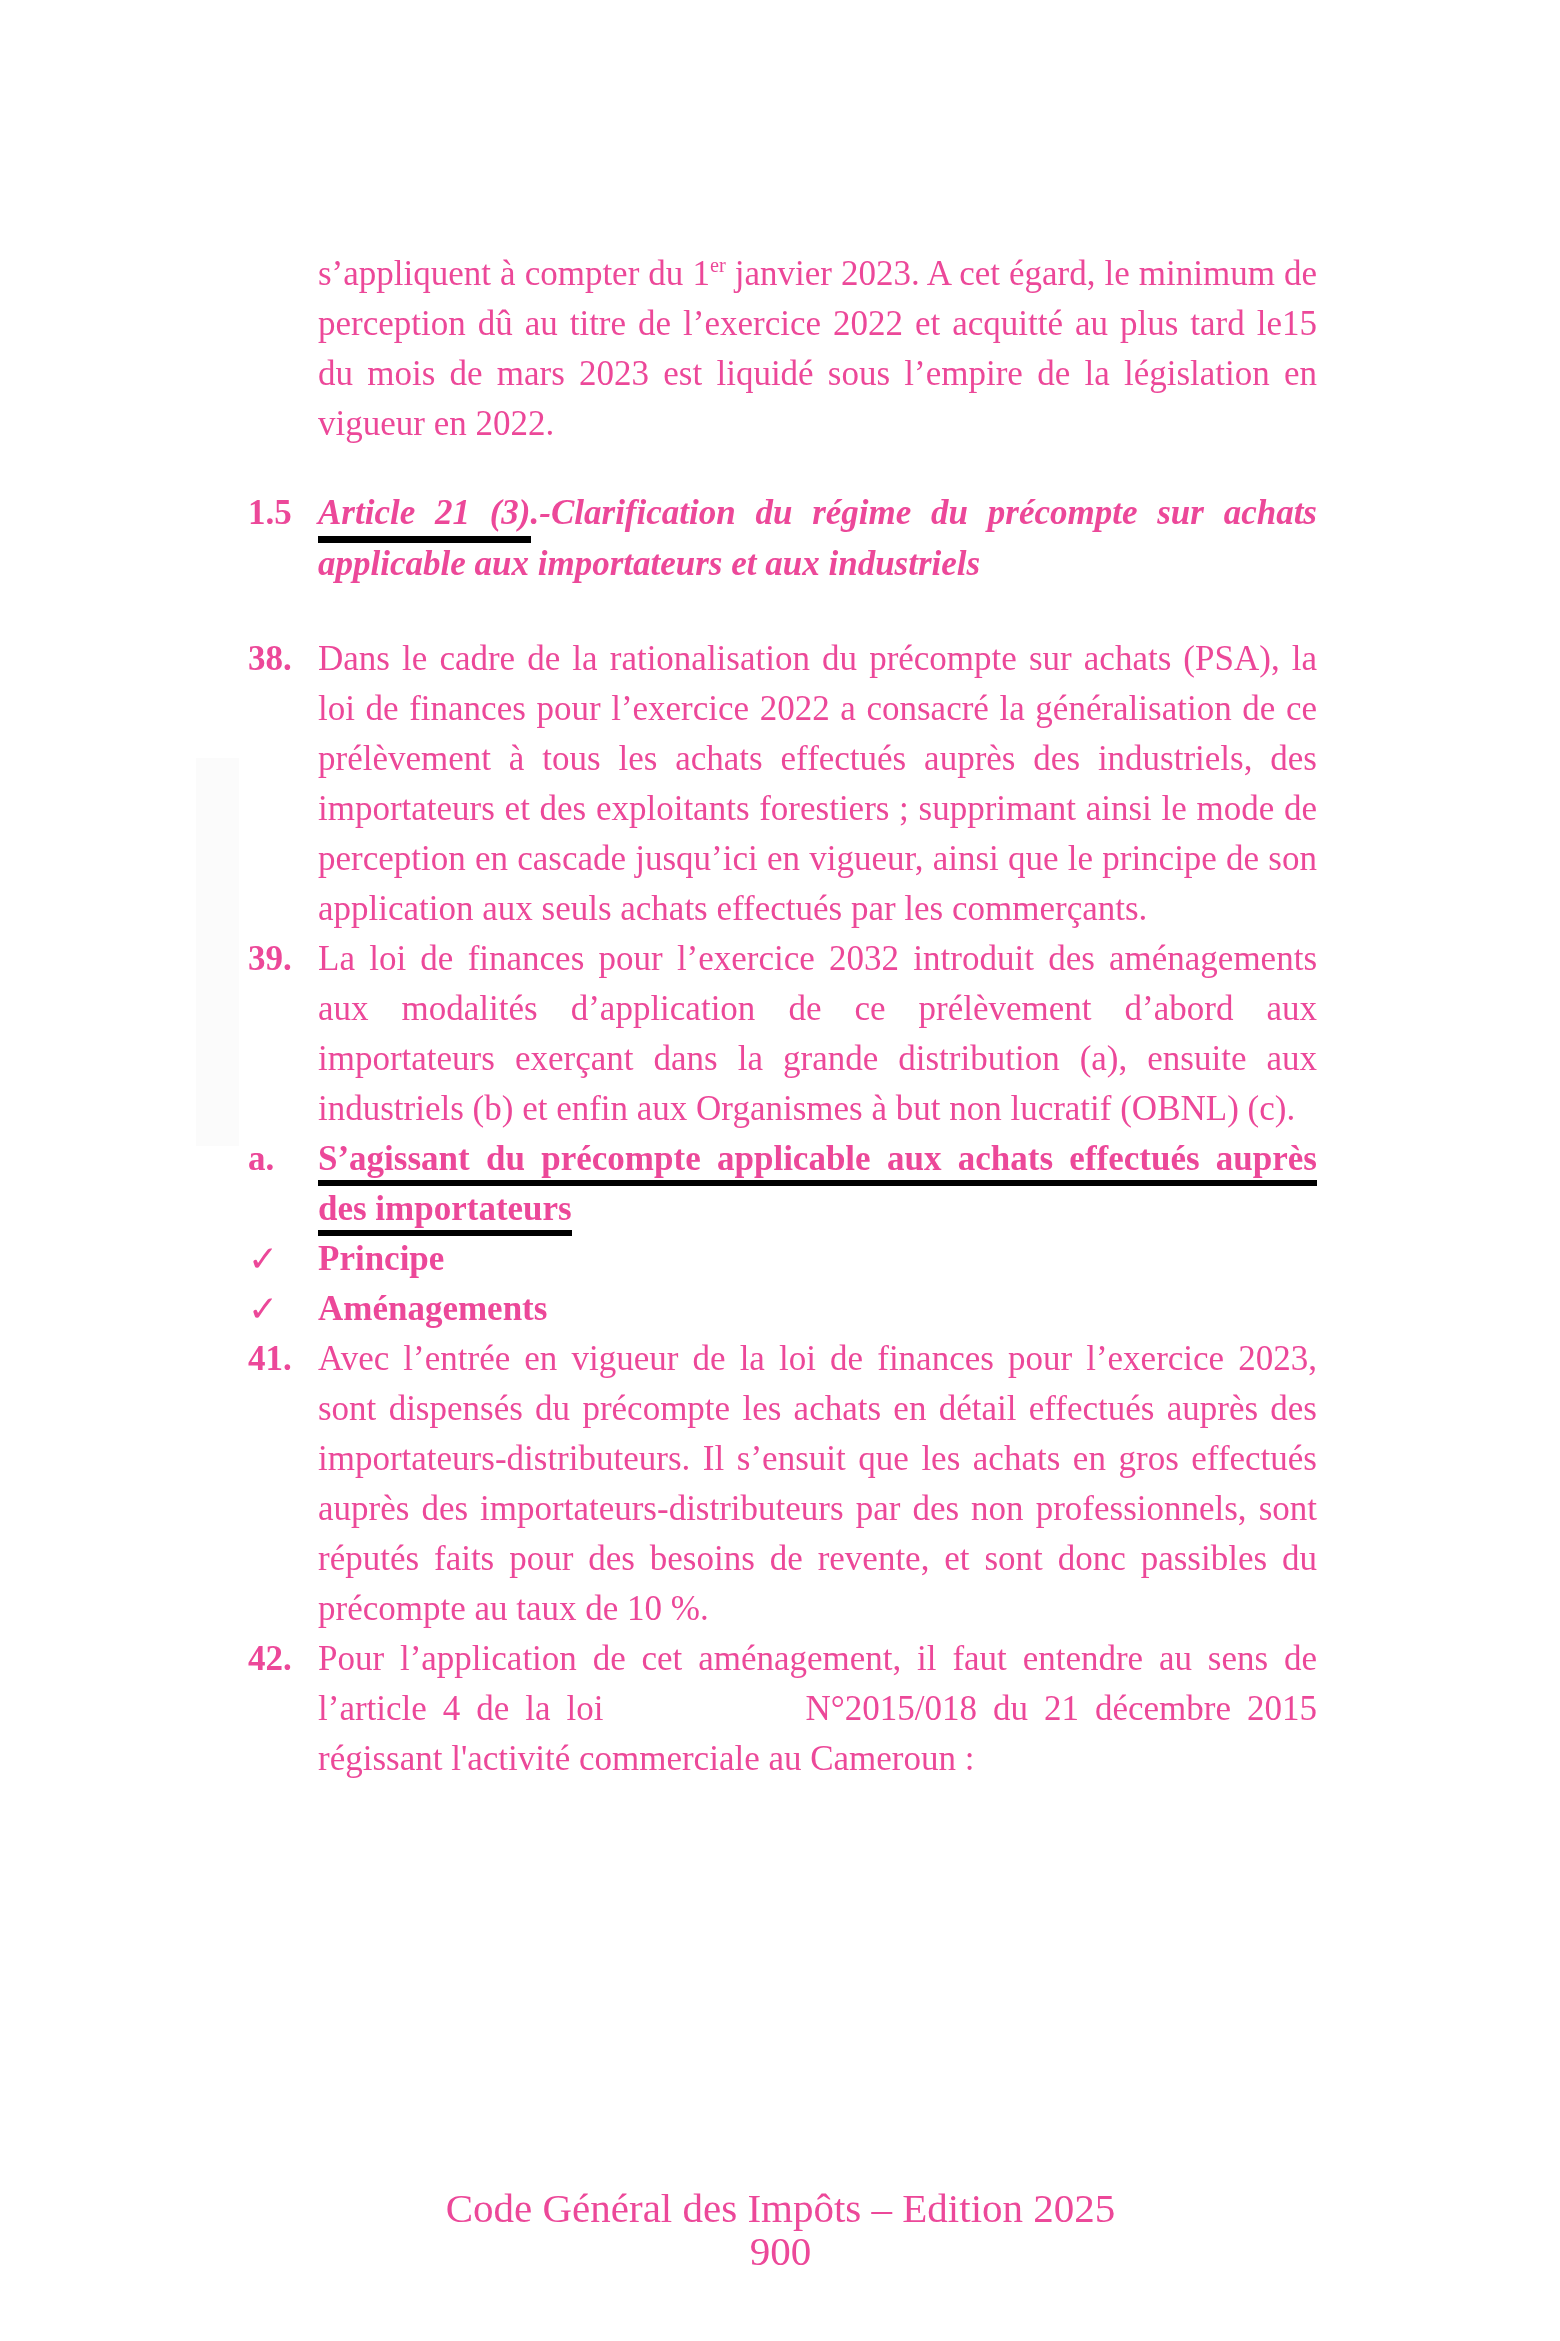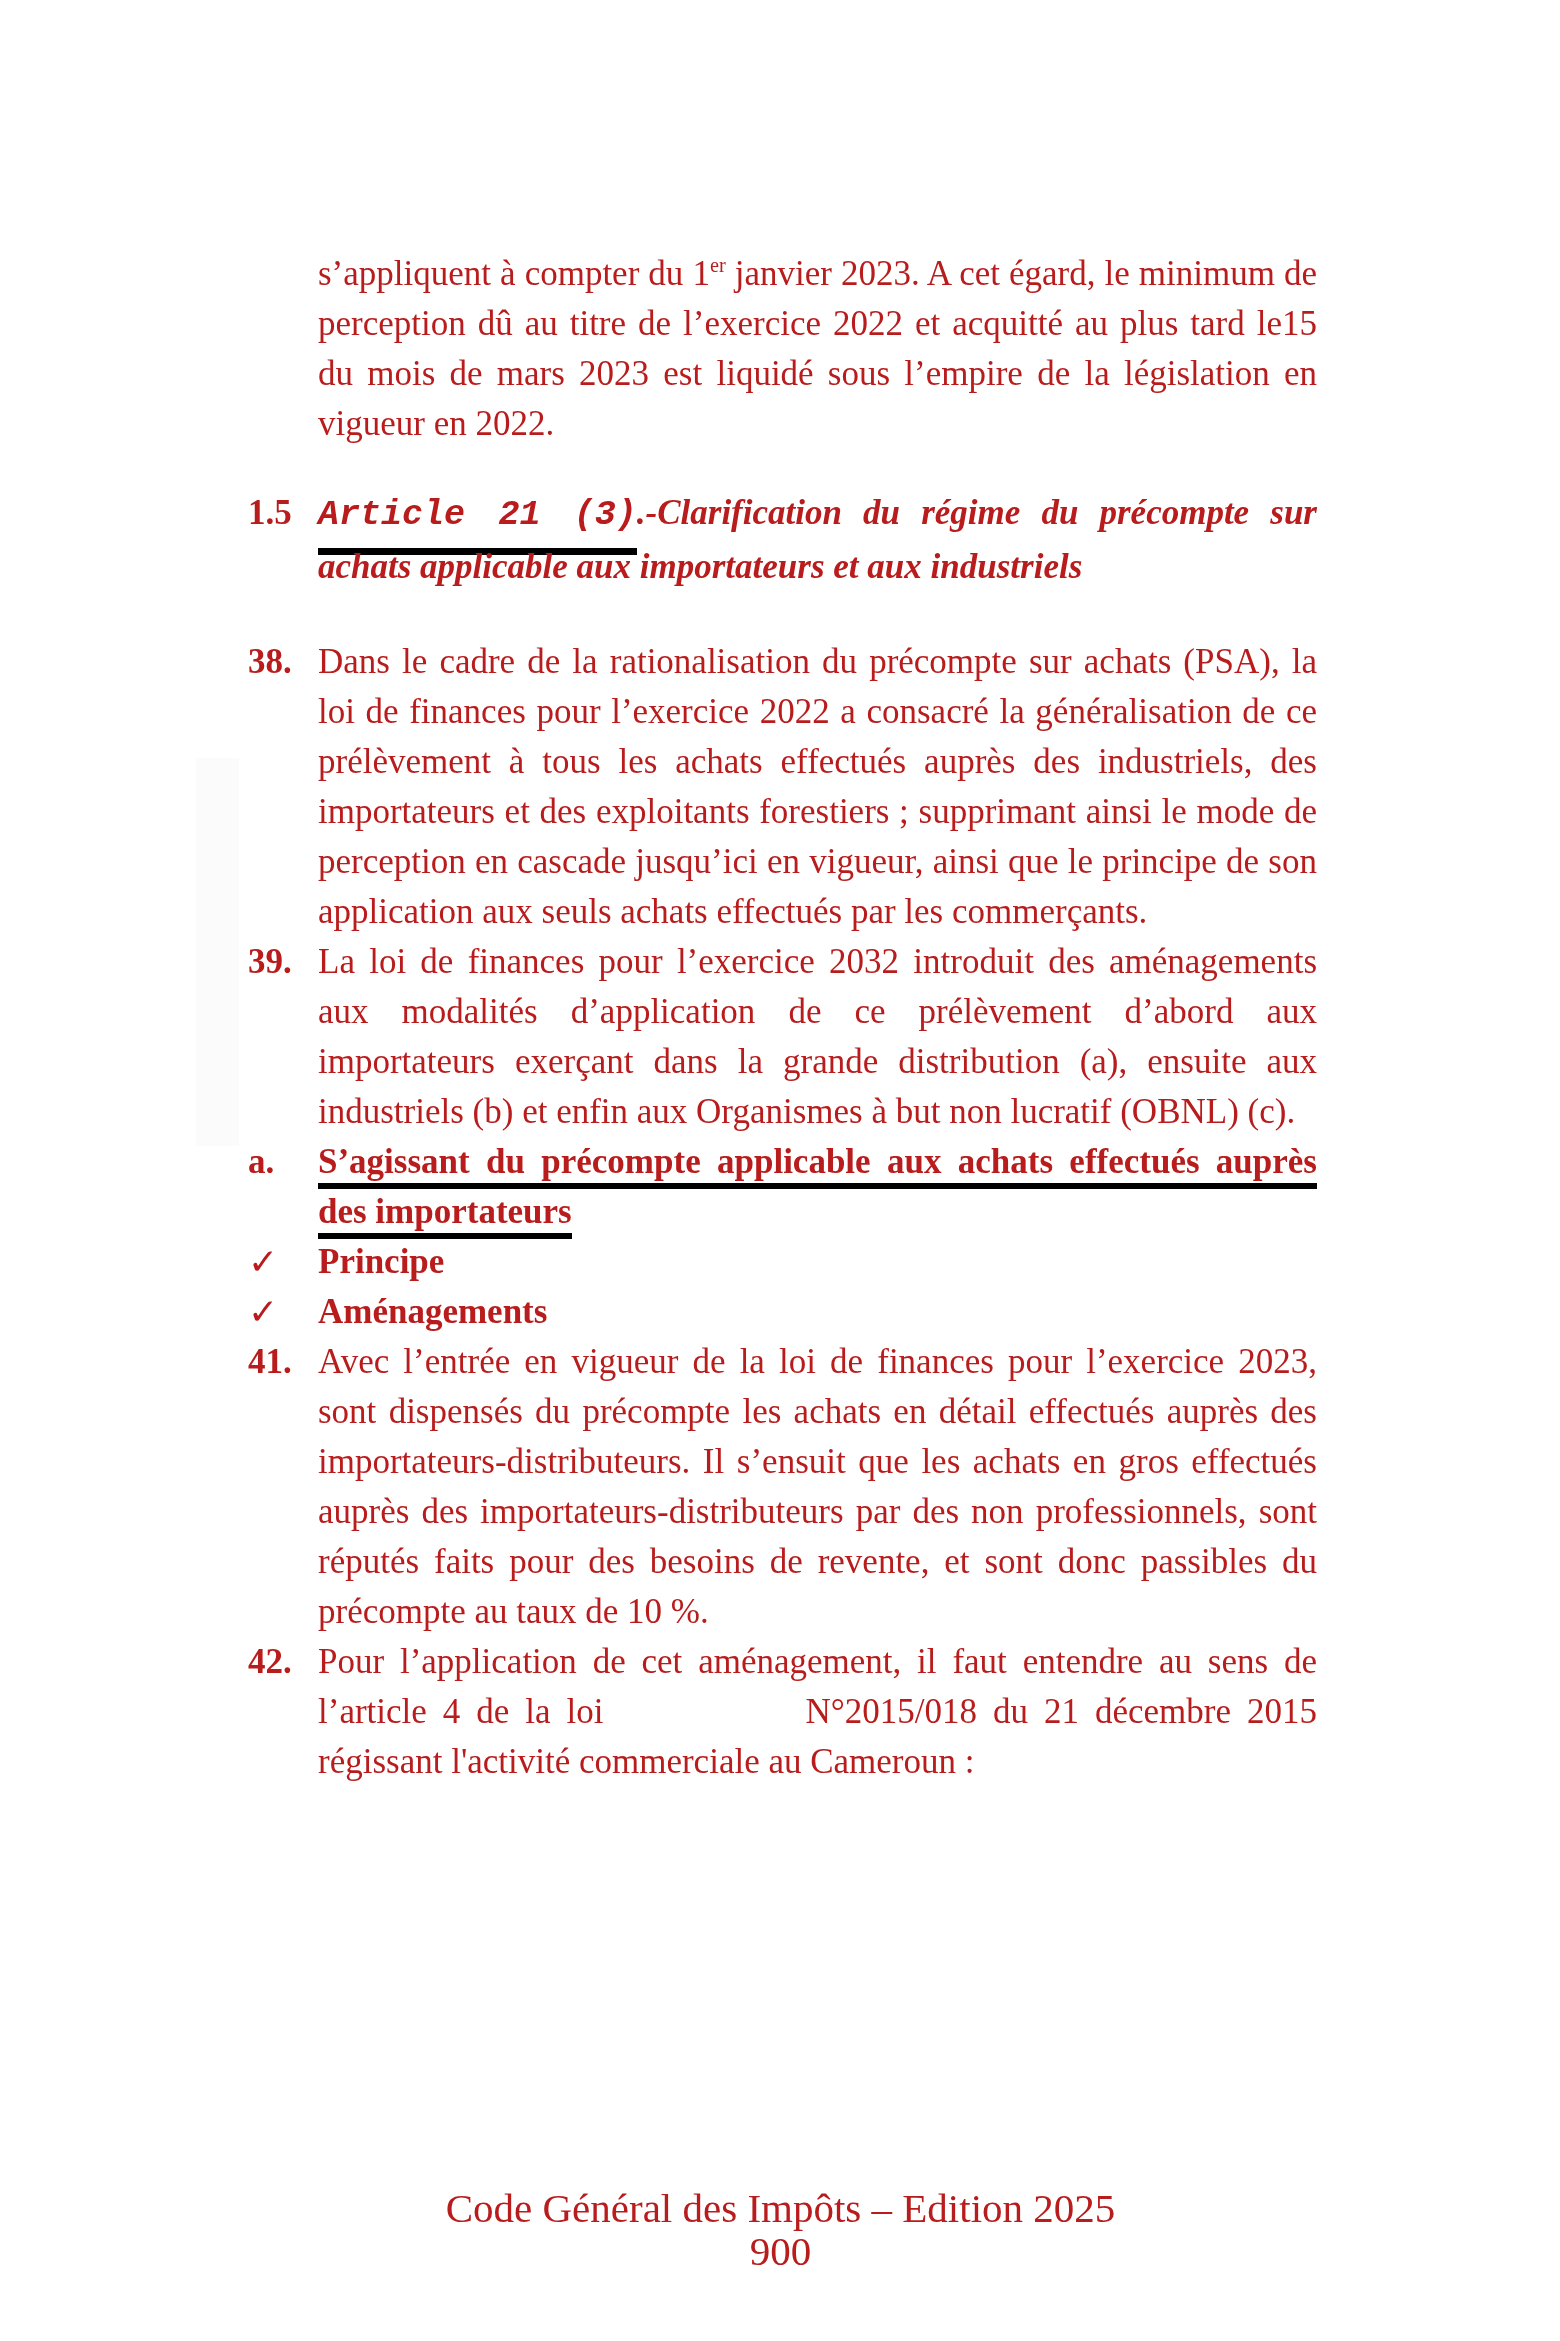--- a/index.html
+++ b/index.html
@@ -1,21 +1,21 @@
 <!DOCTYPE html>
 <html style="font-size:13.2px"><head>
 <meta charset="utf-8">
 <style>
   html, body { margin: 0; padding: 0; background: #ffffff; }
   .page {
     position: relative;
     width: 1561px;
     height: 2330px;
     background: #ffffff;
-    color: #b91c1c;
+    color: #ec4899;
     font-family: "Liberation Serif", "DejaVu Serif", serif;
     font-size: 35px;
     line-height: 50px;
     overflow: hidden;
   }
   .content { padding-top: 249px; }
   .block {
     position: relative;
     margin-left: 248px;
     width: 1069px;
@@ -34,22 +34,21 @@
   }
   .cont {  }
   .heading15 {
     margin-top: 38px;
     margin-bottom: 45px;
     line-height: 51px;
   }
   .heading15 .btxt { font-weight: bold; font-style: italic; }
   .u-thick {
     border-bottom: 7.4px solid #000000;
-    padding-bottom: 13px;
-    font-family: Liberation Mono, monospace;
+    padding-bottom: 4px;
   }
   .u-heading {
     border-bottom: 6.6px solid #000000;
     padding-bottom: 1.7px;
   }
   .bold { font-weight: bold; }
   .check-marker {
     font-family: "DejaVu Sans", sans-serif;
     font-weight: bold;
     font-size: 36px;

